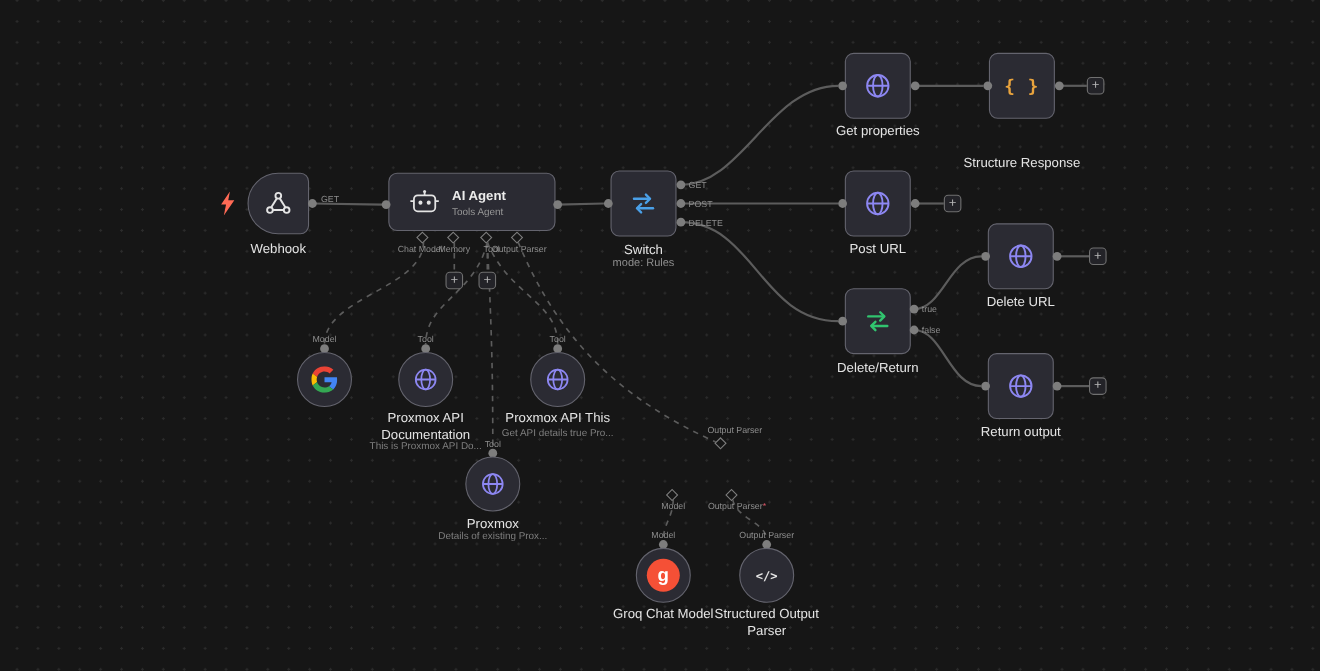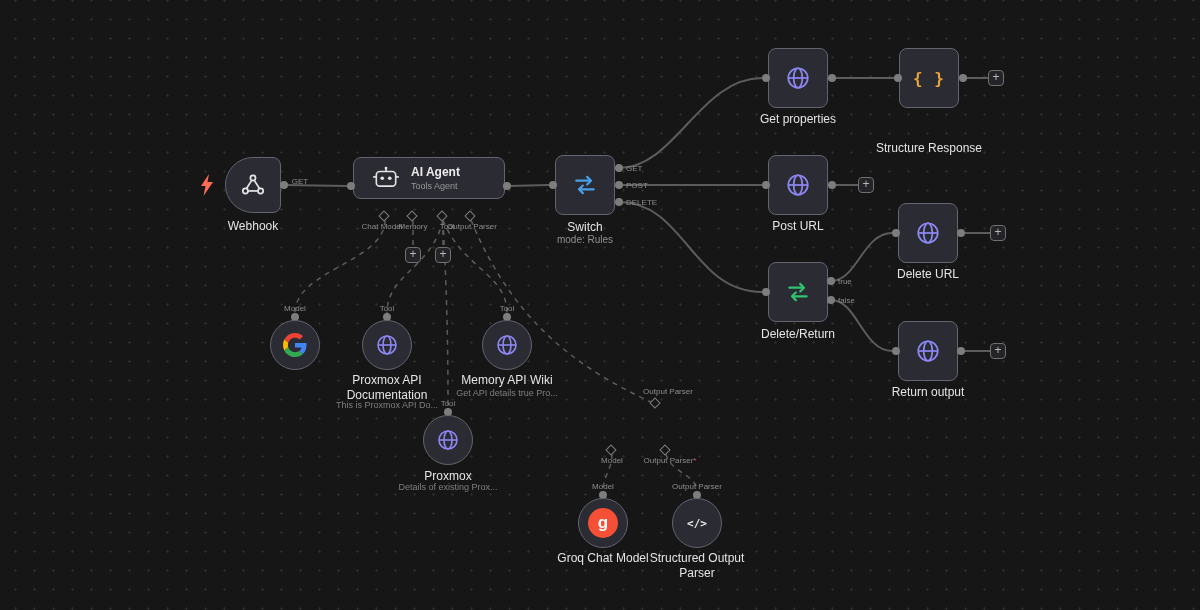--- a/index.html
+++ b/index.html
@@ -24,21 +24,21 @@
   .node {
     position:absolute;
     background:#2b2b33;
     border:1px solid #64646e;
     border-radius:8px;
     display:flex; align-items:center; justify-content:center;
   }
   .node.trigger { border-radius:28px 8px 8px 28px; }
   .node.sq { width:60px; height:60px; }
   .node.wide {
-    width:152px; height:42px;
+    width:152px; height:53px;
     justify-content:flex-start; padding-left:18px; gap:11px;
   }
   .node.round { width:50px; height:50px; border-radius:50%; }
   .node.pill {
     width:154px; height:44px; border-radius:22px;
     justify-content:flex-start; padding-left:16px; gap:9px;
   }
 
   .abs { position:absolute; }
   .ctr { transform:translateX(-50%); text-align:center; }
@@ -273,21 +273,21 @@
 
   <span class="abs mini ctr" style="left:507px;top:304px;">Tool</span>
   <div class="port" style="left:503px;top:313px;"></div>
   <div class="node round" style="left:482px;top:320px;">
     <svg width="24" height="24" viewBox="0 0 24 24" fill="none" stroke="#8d87f2" stroke-width="1.6">
       <circle cx="12" cy="12" r="9"></circle>
         <ellipse cx="12" cy="12" rx="4" ry="9"></ellipse>
         <path d="M3 12 H21"></path>
     </svg>
   </div>
-  <span class="abs lbl ctr" style="left:507px;top:373px;">Memory API Wiki</span>
+  <span class="abs lbl ctr" style="left:507px;top:373px;">Proxmox API This</span>
   <span class="abs desc ctr" style="left:507px;top:388px;">Get API details true Pro...</span>
 
   <span class="abs mini ctr" style="left:448px;top:399px;">Tool</span>
   <div class="port" style="left:444px;top:408px;"></div>
   <div class="node round" style="left:423px;top:415px;">
     <svg width="24" height="24" viewBox="0 0 24 24" fill="none" stroke="#8d87f2" stroke-width="1.6">
       <circle cx="12" cy="12" r="9"></circle>
         <ellipse cx="12" cy="12" rx="4" ry="9"></ellipse>
         <path d="M3 12 H21"></path>
     </svg>

